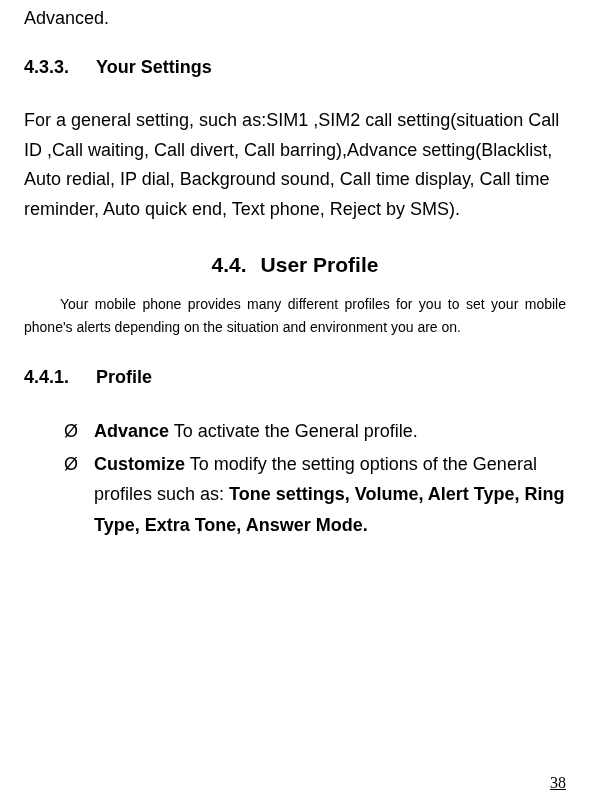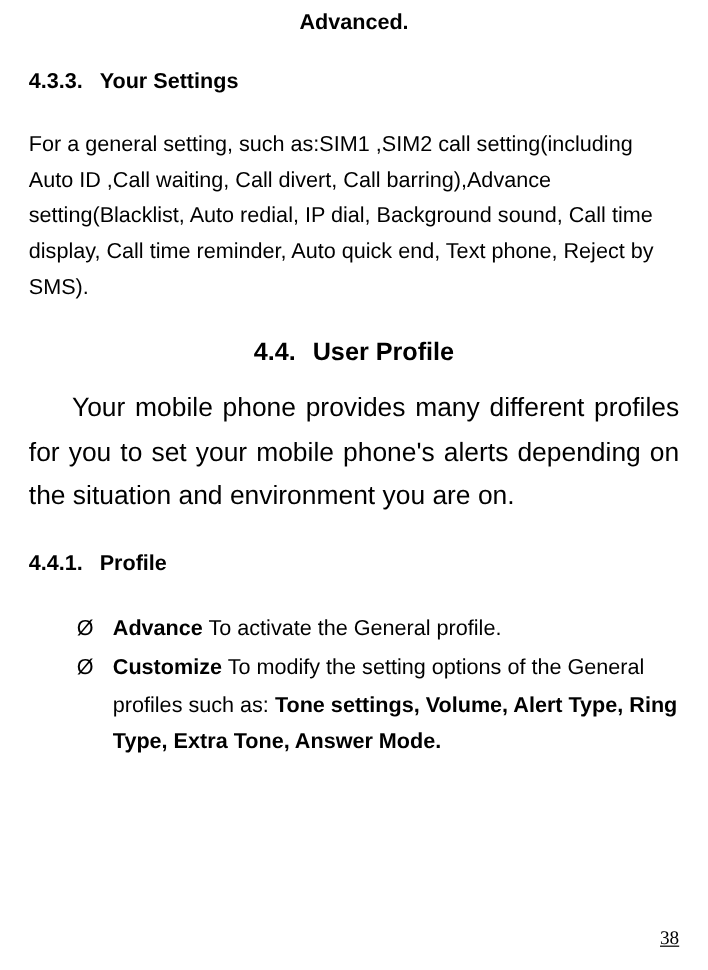--- a/index.html
+++ b/index.html
@@ -10,49 +10,48 @@
     body {
       width: 590px;
       height: 808px;
       background: #ffffff;
       font-family: Arial, Helvetica, sans-serif;
       color: #000000;
       padding: 8px 24px 0 24px;
       position: relative;
     }
     .h-advanced {
-      font-weight: bold;
+      font-weight: normal;
       font-size: 18px;
       margin-bottom: 28px;
-      text-align: center;
     }
     .h-subsection {
       font-weight: bold;
       font-size: 18px;
       margin-bottom: 28px;
     }
     .h-subsection .num {
-      margin-right: 14px;
+      margin-right: 27px;
     }
     .paragraph {
       font-size: 18px;
       line-height: 1.65;
       margin-bottom: 28px;
     }
     .h-section {
       font-weight: bold;
       font-size: 21px;
       margin-bottom: 16px;
       text-align: center;
     }
     .h-section .num {
       margin-right: 14px;
     }
     .paragraph-justified {
-      font-size: 22px;
+      font-size: 14px;
       line-height: 1.65;
       text-align: justify;
       text-indent: 36px;
       margin-bottom: 28px;
     }
     .list {
       list-style: none;
       padding-left: 40px;
     }
     .list li {
@@ -82,21 +81,21 @@
   </style>
 </head>
 <body>
 
 <div class="h-advanced">Advanced.</div>
 
 <div class="h-subsection">
   <span class="num">4.3.3.</span><span>Your Settings</span>
 </div>
 
-<div class="paragraph">For a general setting, such as:SIM1 ,SIM2 call setting(including Auto ID ,Call waiting, Call divert, Call barring),Advance setting(Blacklist, Auto redial, IP dial, Background sound, Call time display, Call time reminder, Auto quick end, Text phone, Reject by SMS).</div>
+<div class="paragraph">For a general setting, such as:SIM1 ,SIM2 call setting(situation Call ID ,Call waiting, Call divert, Call barring),Advance setting(Blacklist, Auto redial, IP dial, Background sound, Call time display, Call time reminder, Auto quick end, Text phone, Reject by SMS).</div>
 
 <div class="h-section">
   <span class="num">4.4.</span><span>User Profile</span>
 </div>
 
 <div class="paragraph-justified">Your mobile phone provides many different profiles for you to set your mobile phone's alerts depending on the situation and environment you are on.</div>
 
 <div class="h-subsection">
   <span class="num">4.4.1.</span><span>Profile</span>
 </div>

